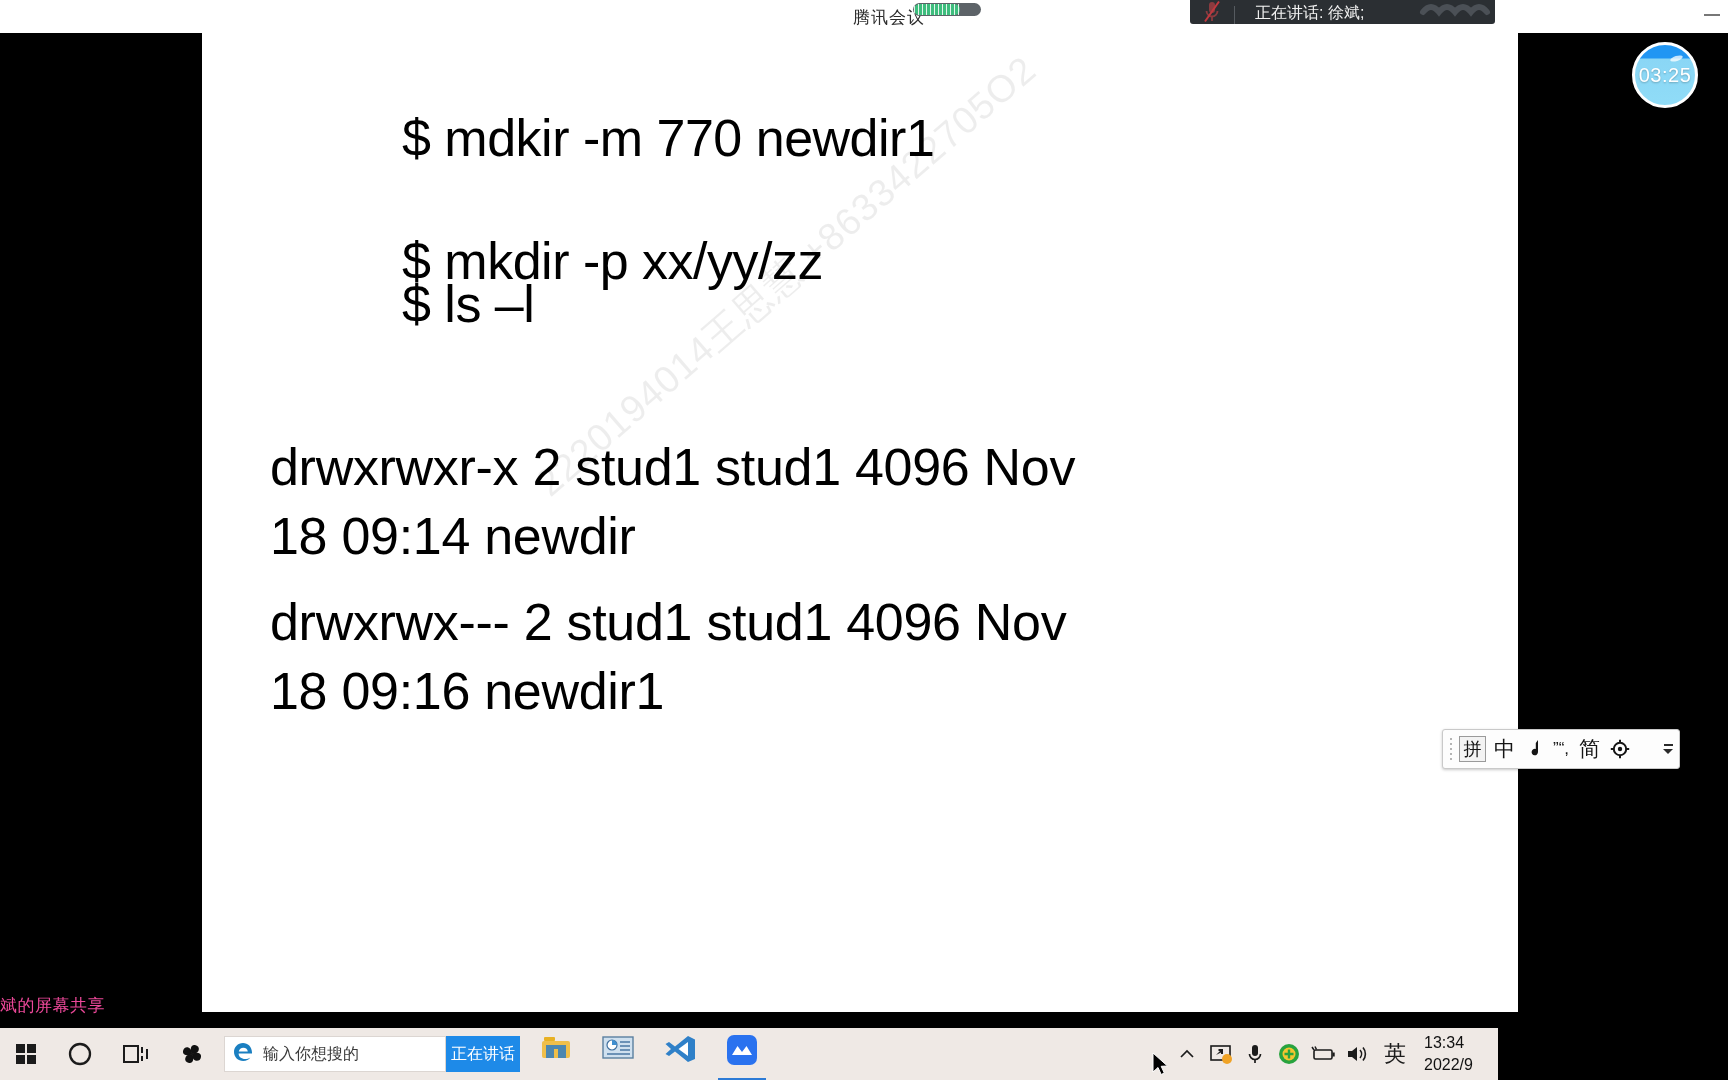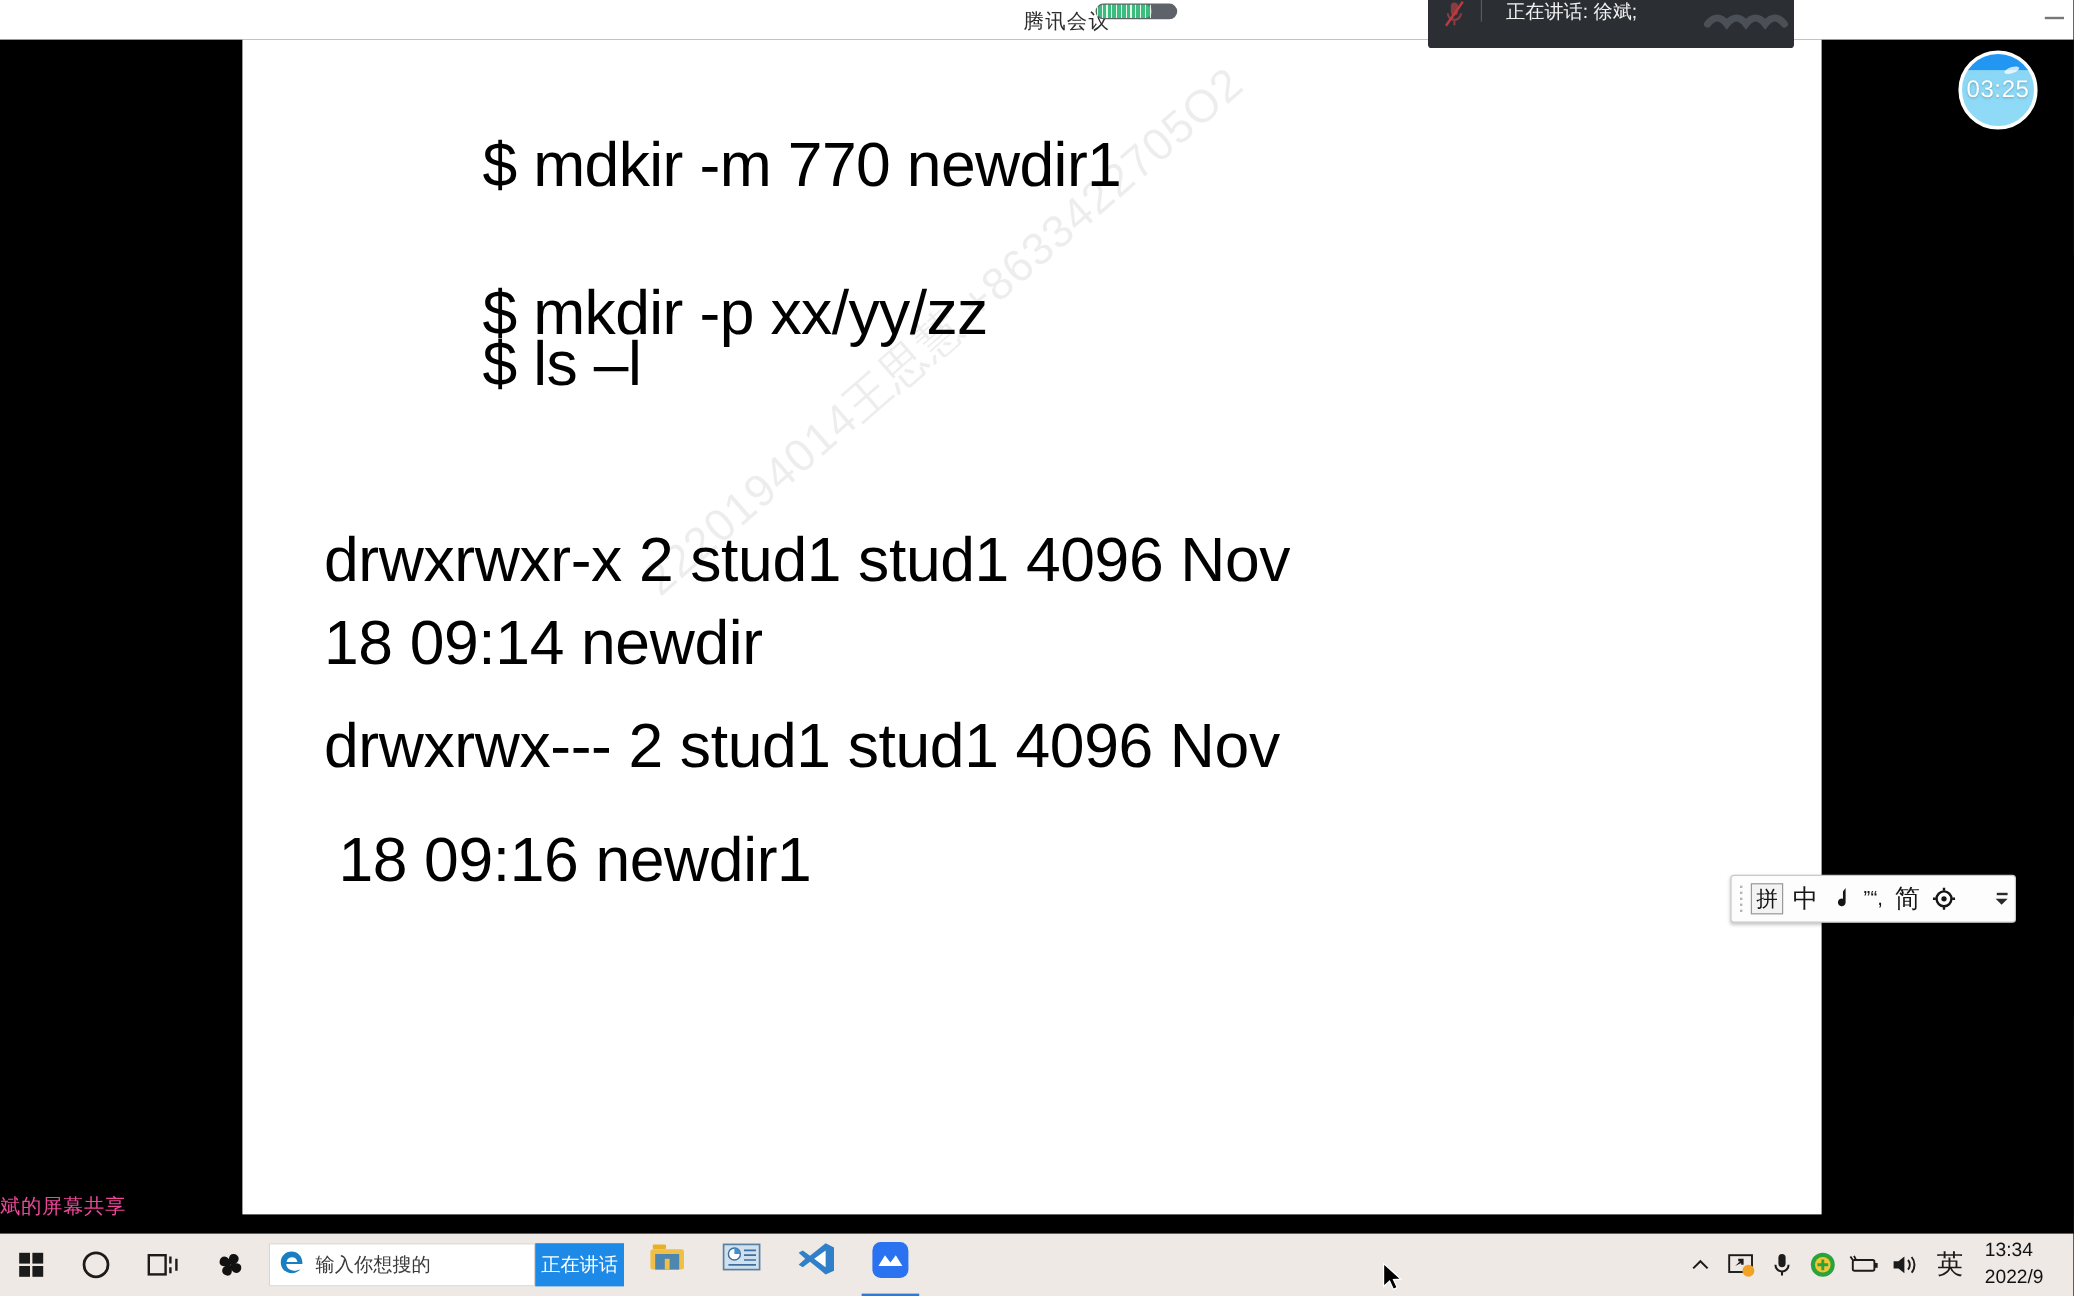--- a/index.html
+++ b/index.html
@@ -64,24 +64,24 @@
     position: absolute;
     right: 8px; top: 14px;
     width: 16px; height: 2px;
     background: #777;
   }
 
   
   .speaking-banner {
     position: absolute;
     left: 1190px; top: 0px;
-    width: 305px; height: 40px;
+    width: 305px; height: 24px;
     background: #2b2f33;
     display: flex;
-    align-items: flex-start;
+    align-items: flex-end;
     z-index: 60;
     border-radius: 0 0 3px 3px;
   }
   .banner-mic {
     width: 44px;
     display: flex;
     align-items: center;
     justify-content: center;
   }
   .banner-divider {
@@ -122,21 +122,21 @@
   .cmd-line { font-size: 52px; letter-spacing: -0.5px; }
   .out-line { font-size: 52px; letter-spacing: -0.3px; }
 
   .cmd1 { left: 200px; top: 75px; }
   .cmd2 { left: 200px; top: 157px; margin-top: 41px; }
   .cmd3 { left: 200px; top: 241px; }
 
   .out1a { left: 68px; top: 404px; }
   .out1b { left: 68px; top: 473px; }
   .out2a { left: 68px; top: 559px; }
-  .out2b { left: 80px; top: 628px; margin-top: 26px; }
+  .out2b { left: 68px; top: 628px; }
 
   
   .watermark {
     position: absolute;
     left: 340px;
     top: 430px;
     transform: rotate(-41deg);
     transform-origin: left center;
     font-size: 38px;
     color: rgba(0,0,0,0.072);
@@ -250,21 +250,21 @@
     font-size: 17px;
     white-space: nowrap;
     z-index: 30;
     letter-spacing: 0.5px;
   }
 
   
   .taskbar {
     position: absolute;
     left: 0; bottom: 0;
-    width: 1728px; height: 52px;
+    width: 1498px; height: 52px;
     background: #efe9e5;
     display: flex;
     align-items: center;
     z-index: 90;
   }
   .tb-btn {
     height: 52px;
     display: flex;
     align-items: center;
     justify-content: center;

